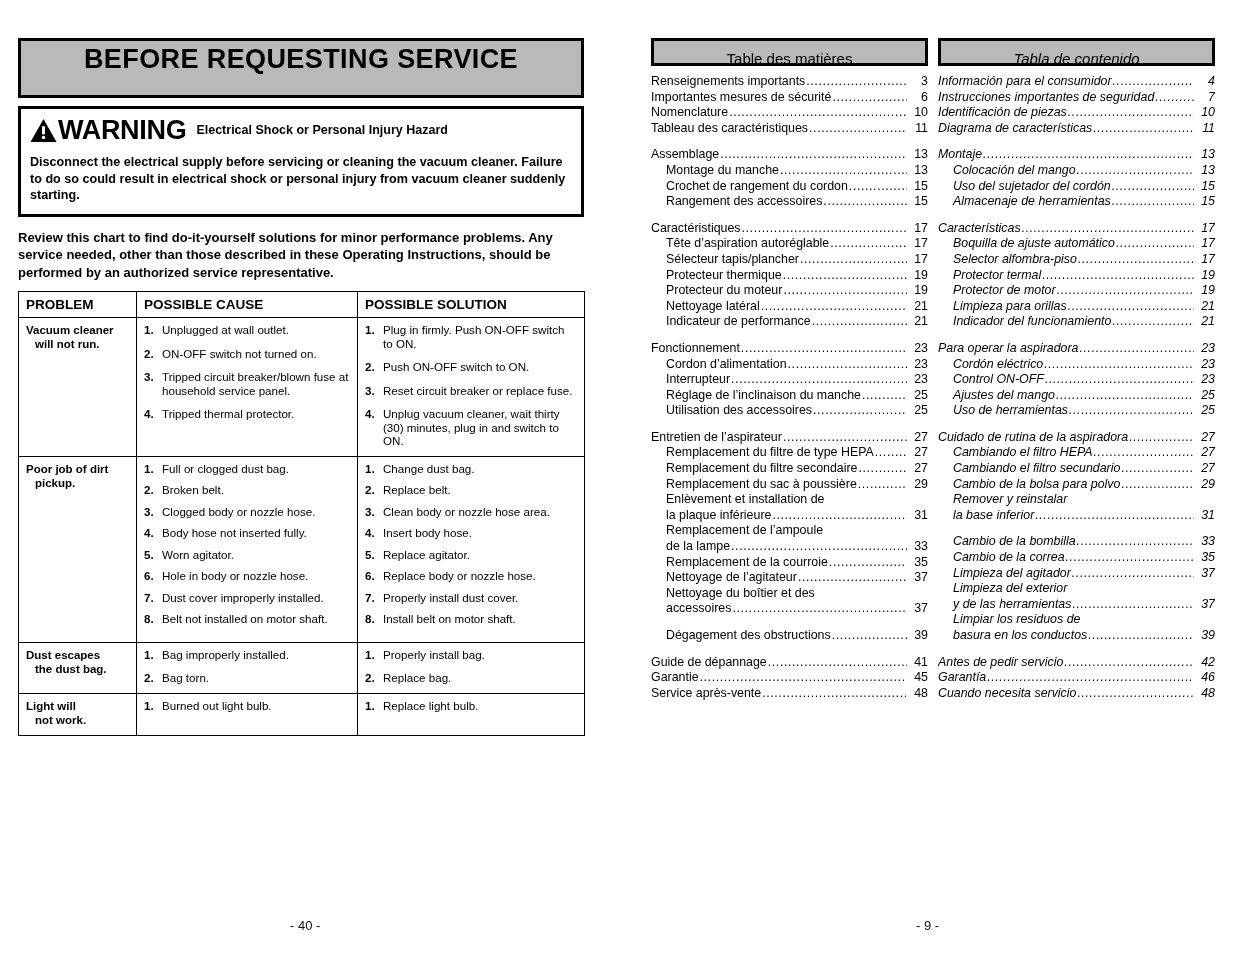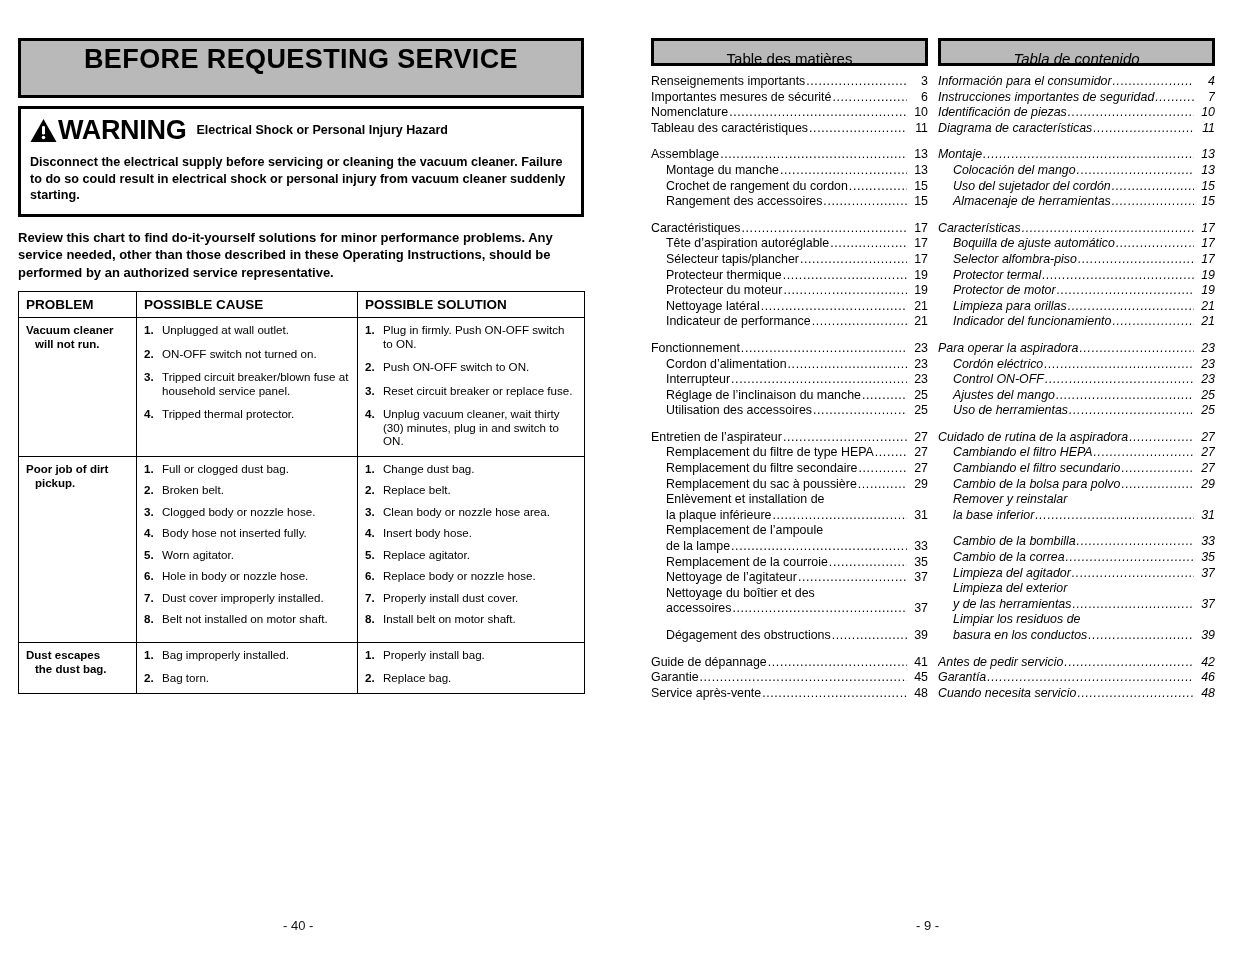--- a/index.html
+++ b/index.html
@@ -198,21 +198,21 @@
   }
   .tline.nodots .dots { visibility: hidden; }
   .tline.nopage .pg { visibility: hidden; }
 
   
   .pagenum {
     position: absolute;
     font-size: 13px;
     color: #111;
   }
-  .pn-left { left: 283px; top: 918px; }
+  .pn-left { left: 290px; top: 918px; }
   .pn-right { left: 916px; top: 918px; }
 </style>
 </head>
 <body>
 
 <div class="page">
 
   <div class="col-left">
 
     <div class="banner banner-main">BEFORE REQUESTING SERVICE</div>
@@ -301,20 +301,35 @@
                 <li><span class="num">2.</span>Bag torn.</li>
               </ol>
             </td>
             <td class="c3">
               <ol class="items">
                 <li><span class="num">1.</span>Properly install bag.</li>
                 <li><span class="num">2.</span>Replace bag.</li>
               </ol>
             </td>
           </tr>
+          <tr>
+            <td class="c1">
+              <div class="problem-label">Light will<span class="cont">not work.</span></div>
+            </td>
+            <td class="c2">
+              <ol class="items">
+                <li><span class="num">1.</span>Burned out light bulb.</li>
+              </ol>
+            </td>
+            <td class="c3">
+              <ol class="items">
+                <li><span class="num">1.</span>Replace light bulb.</li>
+              </ol>
+            </td>
+          </tr>
         </tbody>
     </table>
   </div>
 
   <div class="col-fr">
     <div class="banner banner-toc">Table des matières</div>
     <div class="toc" id="fr-toc">
         <div class="grp">
           <div class="tline">
             <span class="lbl">Renseignements importants</span>

